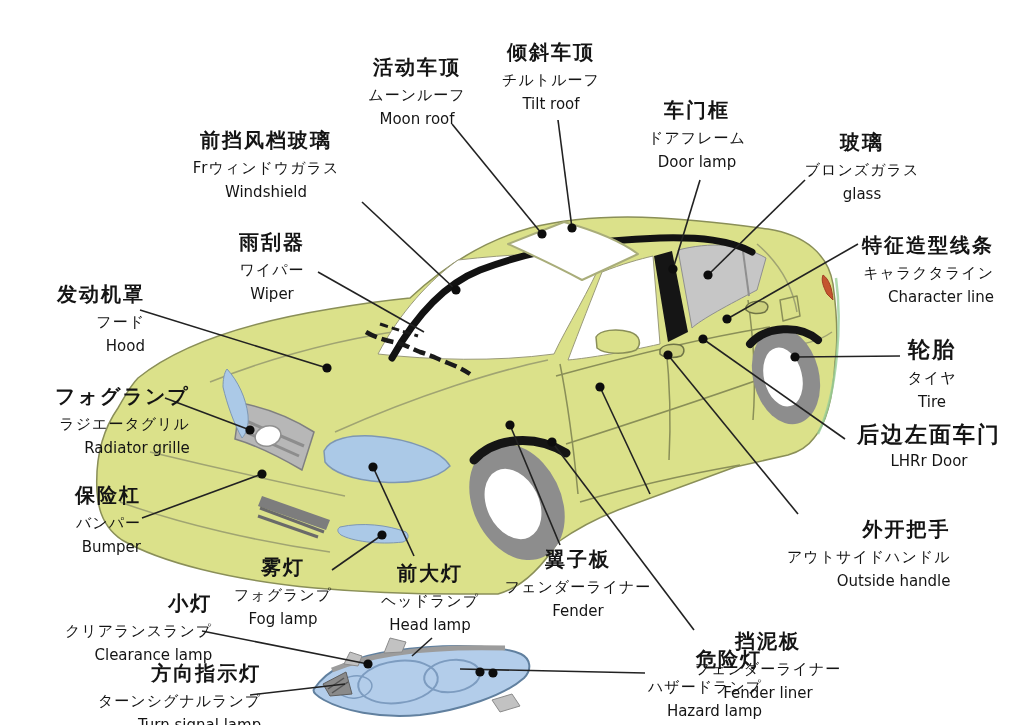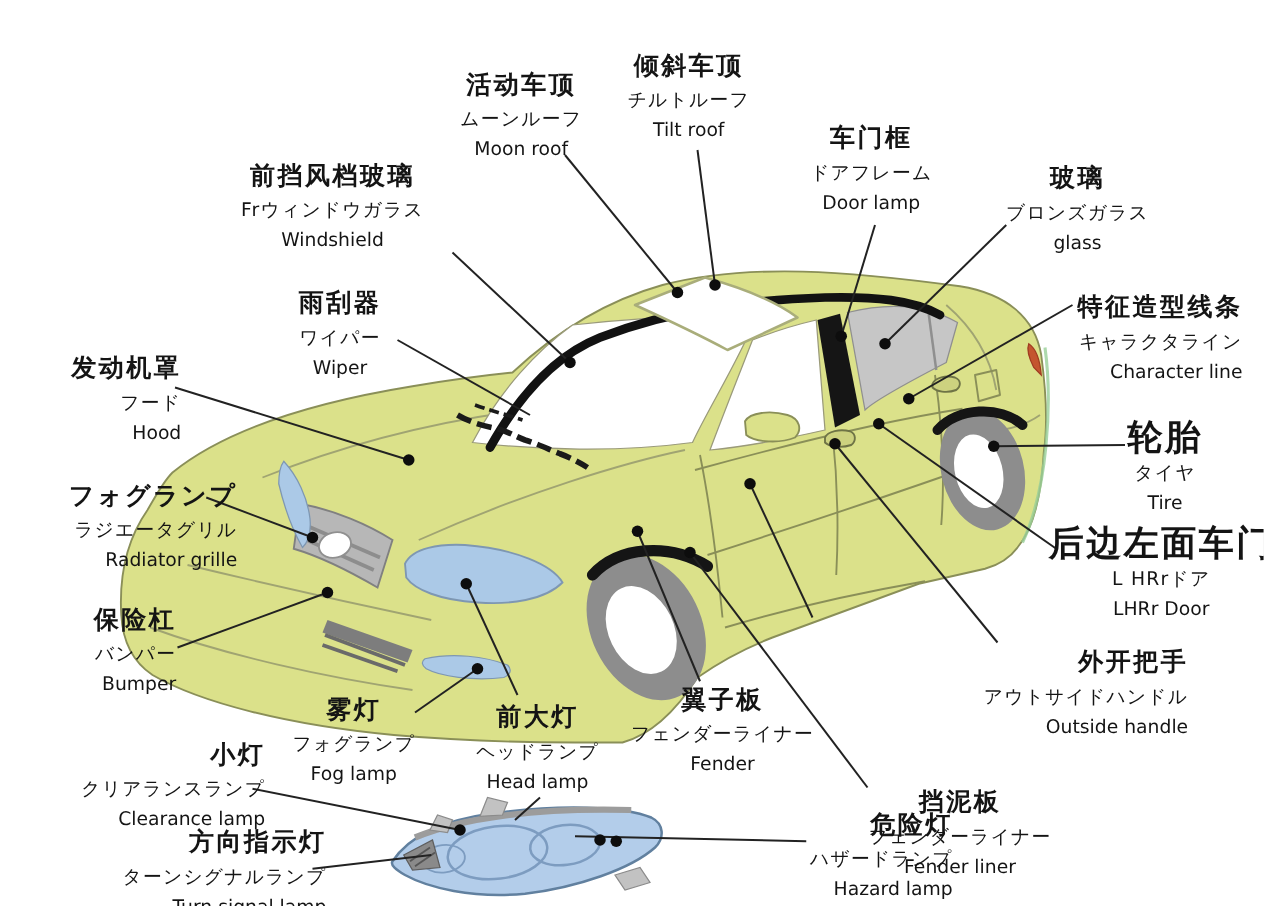--- a/index.html
+++ b/index.html
@@ -5,21 +5,21 @@
   html,body { margin:0; padding:0; background:#ffffff; }
   body { width:1011px; height:725px; font-family:"DejaVu Sans","Liberation Sans",sans-serif; color:#111; }
   #stage { position:relative; width:1011px; height:725px; background:#fff; overflow:hidden;margin-top:32px; }
   #artwork { position:absolute; left:0; top:0; }
   .part-label { position:absolute; white-space:nowrap; color:#141414; }
   .part-label .zh { display:block; font-weight:700; font-size:20px; line-height:26px; letter-spacing:2px; }
   .part-label .ja { display:block; font-size:15px; line-height:22px; letter-spacing:1px; margin-top:4px; }
   .part-label .en { display:block; font-size:15px; line-height:22px; margin-top:2px; }
   .center { transform:translateX(-50%); text-align:center; }
   .leftal { text-align:right; }
-  .big .zh { font-size:28px; }
+  .big .zh { font-size:22px; }
 </style>
 </head>
 <body>
 
 <div id="stage">
 
   <svg id="artwork" width="1011" height="725" viewBox="0 0 1011 725">
 
     <g>
 
@@ -206,21 +206,20 @@
   </div>
 
   <div class="part-label center big" style="left:932px;top:305px">
     <span class="zh">轮胎</span>
     <span class="ja">タイヤ</span>
     <span class="en">Tire</span>
   </div>
 
   <div class="part-label center big" style="left:929px;top:390px">
     <span class="zh">后边左面车门</span>
-    <span class="ja">L HRrドア</span>
     <span class="en">LHRr Door</span>
   </div>
 
   <div class="part-label leftal" style="left:75px;top:450px">
     <span class="zh">保险杠</span>
     <span class="ja">バンパー</span>
     <span class="en">Bumper</span>
   </div>
 
   <div class="part-label center" style="left:283px;top:522px">

